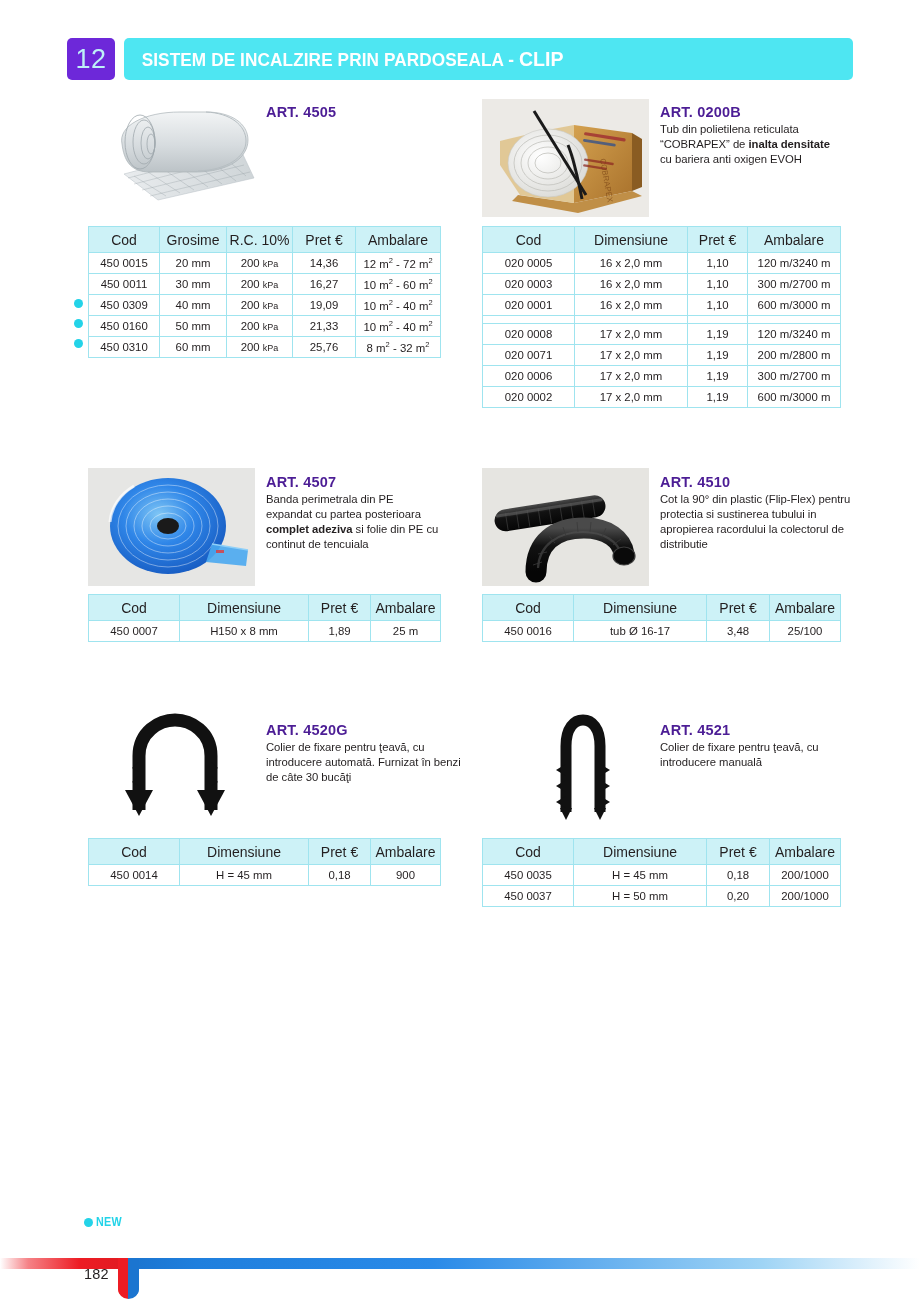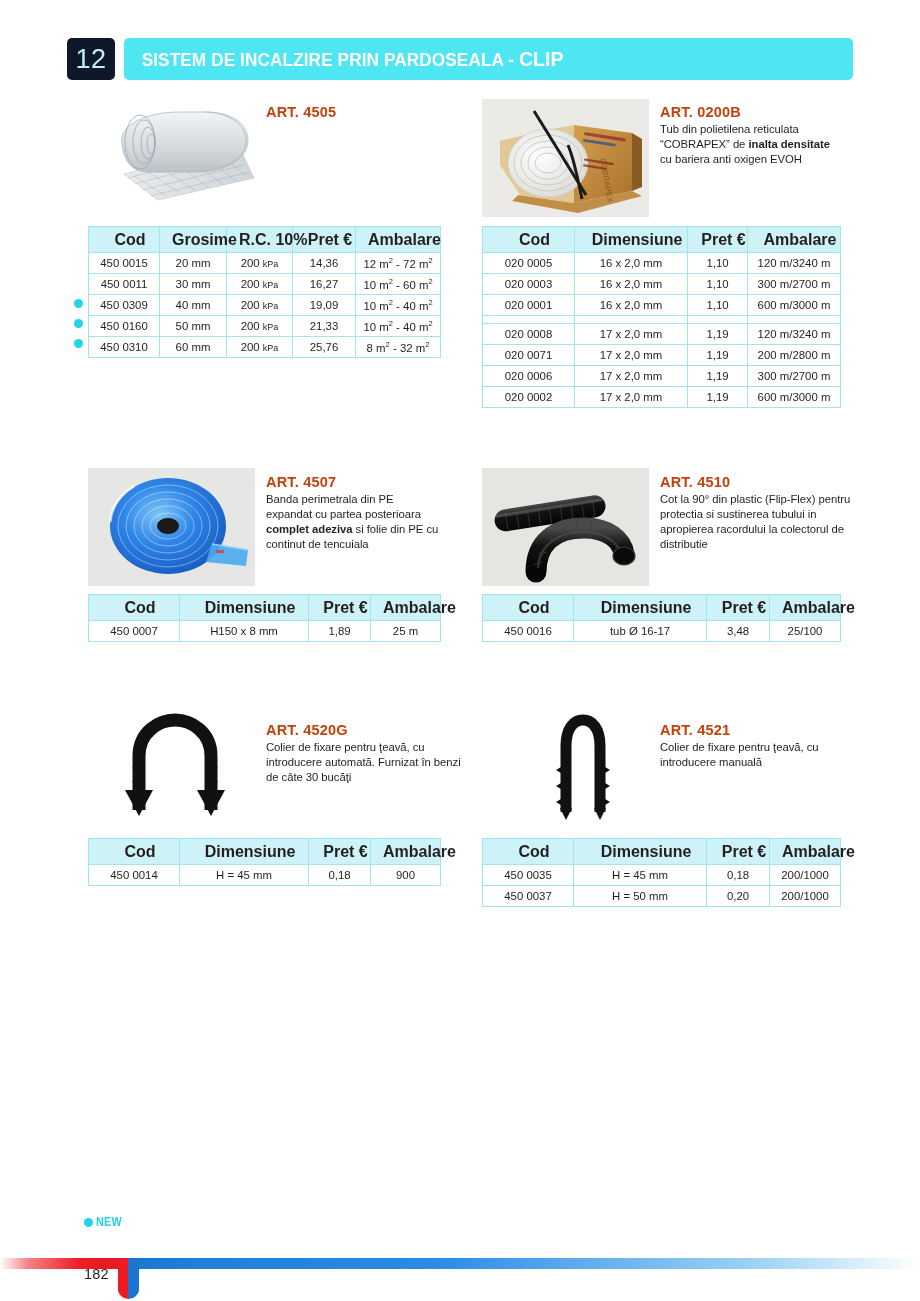--- a/index.html
+++ b/index.html
@@ -17,21 +17,21 @@
   
   .header-row {
     position: absolute;
     left: 67px; top: 38px;
     width: 786px; height: 42px;
   }
   .page-num-box {
     position: absolute;
     left: 0; top: 0;
     width: 48px; height: 42px;
-    background: #0f172a;
+    background: #6d28d9;
     border-radius: 5px;
     display: flex; align-items: center; justify-content: center;
   }
   .page-num-box span {
     color: #bdf0f7;
     font-size: 27px;
     font-weight: 400;
     letter-spacing: 0.5px;
     font-family: "Liberation Sans", sans-serif;
   }
@@ -61,21 +61,21 @@
   
   .block { position: absolute; }
 
   .prod-img {
     position: absolute;
     background: #e8e8e6;
     overflow: hidden;
   }
   .prod-info { position: absolute; }
   .art-code {
-    color: #c2410c;
+    color: #4c1d95;
     font-size: 14.5px;
     font-weight: bold;
     letter-spacing: 0.2px;
     margin: 0 0 1px 0;
     line-height: 1.2;
   }
   .art-desc {
     font-size: 11.3px;
     line-height: 1.315;
     color: #231f20;
@@ -94,24 +94,23 @@
     border: 1px solid #9fe4ef;
     text-align: center;
     font-size: 11.4px;
     color: #231f20;
     padding: 0;
     height: 20px;
     white-space: nowrap;
   }
   table.cat th {
     background: #cdf2f7;
-    font-weight: bold;
+    font-weight: normal;
     height: 25px;
-    font-size: 16px;
-    padding-left: 12px;
+    font-size: 14px;
   }
   table.cat td.price {
     font-weight: 500;
   }
   table.cat tr.spacer td {
     height: 7px;
     border-left: 1px solid #9fe4ef;
     border-right: 1px solid #9fe4ef;
     border-top: 1px solid #9fe4ef;
     border-bottom: 1px solid #9fe4ef;

